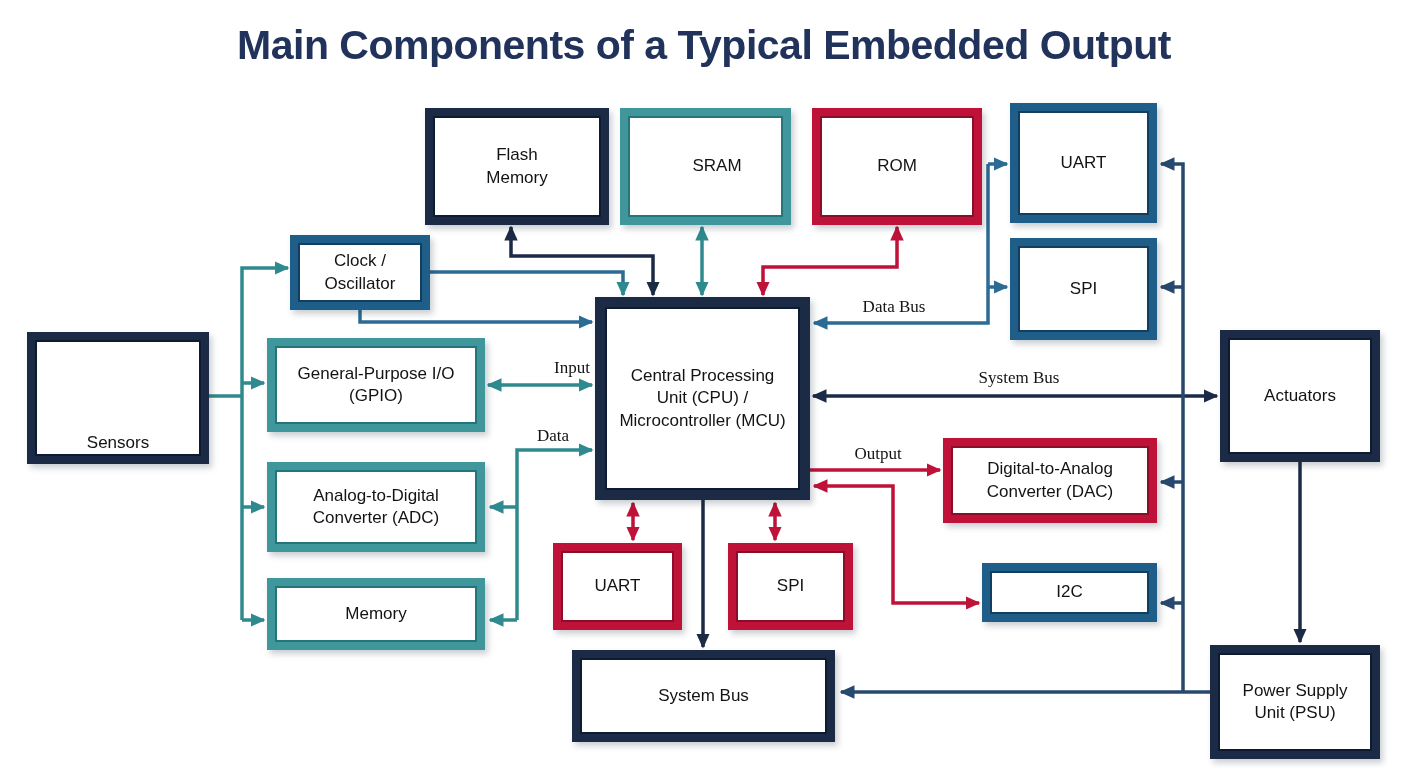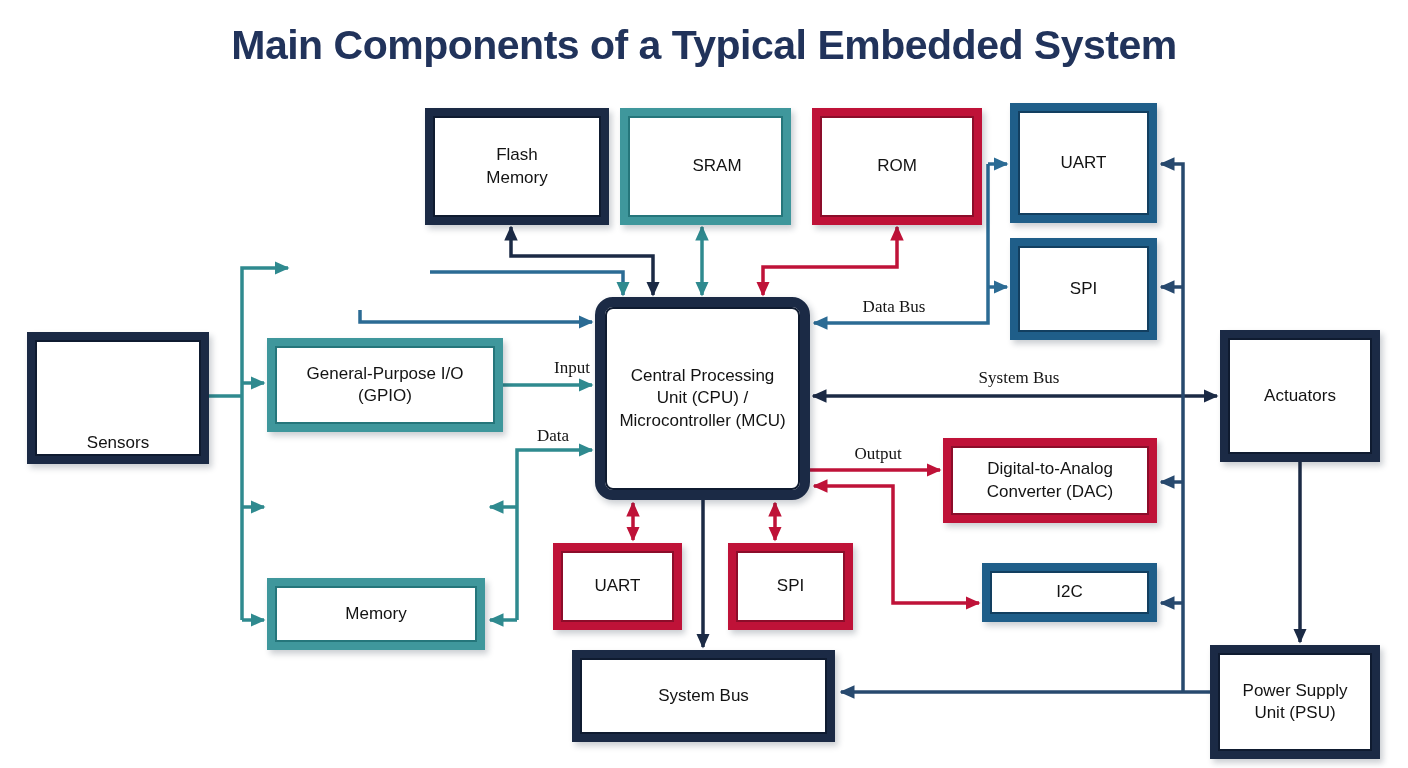--- a/index.html
+++ b/index.html
@@ -39,21 +39,21 @@
   .box.cpu{border-width:10px;}
   .box.flash{padding:2px 42px;}
   .elabel{position:absolute;transform:translateX(-50%);white-space:nowrap;
           font-weight:500;font-size:17px;color:#141414;font-family:Liberation Serif, serif;}
 </style>
 </head>
 <body>
 
 <div class="stage">
 
-  <div class="title">Main Components of a Typical Embedded System</div>
+  <div class="title">Main Components of a Typical Embedded Output</div>
 
   <svg class="wires" viewBox="0 0 1408 768" xmlns="http://www.w3.org/2000/svg">
     <defs>
       <marker id="arrTeal" viewBox="0 0 10 9" refX="9" refY="4.5" markerWidth="15" markerHeight="13.5" markerUnits="userSpaceOnUse" orient="auto-start-reverse">
           <path d="M0,0 L10,4.5 L0,9 Z"></path>
         </marker>
       <marker id="arrSteel" viewBox="0 0 10 9" refX="9" refY="4.5" markerWidth="15" markerHeight="13.5" markerUnits="userSpaceOnUse" orient="auto-start-reverse">
           <path d="M0,0 L10,4.5 L0,9 Z"></path>
         </marker>
       <marker id="arrNavy" viewBox="0 0 10 9" refX="9" refY="4.5" markerWidth="15" markerHeight="13.5" markerUnits="userSpaceOnUse" orient="auto-start-reverse">
@@ -115,30 +115,36 @@
     </div>
   <div class="box b-crimson" style="left:812px;top:108px;width:170px;height:117px;">
       <span>ROM</span>
     </div>
   <div class="box b-steel" style="left:1010px;top:103px;width:147px;height:120px;">
       <span>UART</span>
     </div>
   <div class="box b-steel" style="left:1010px;top:238px;width:147px;height:102px;">
       <span>SPI</span>
     </div>
+  <div class="box b-steel" style="left:290px;top:235px;width:140px;height:75px;">
+      <span>Clock / Oscillator</span>
+    </div>
   <div class="box b-navy" style="left:27px;top:332px;width:182px;height:132px;align-items:flex-end;">
       <span>Sensors</span>
     </div>
-  <div class="box b-teal" style="left:267px;top:338px;width:236px;height:94px;">
+  <div class="box b-teal" style="left:267px;top:338px;width:218px;height:94px;">
       <span>General-Purpose I/O (GPIO)</span>
+    </div>
+  <div class="box b-teal" style="left:267px;top:462px;width:218px;height:90px;">
+      <span>Analog-to-Digital Converter (ADC)</span>
     </div>
   <div class="box b-teal" style="left:267px;top:578px;width:218px;height:72px;">
       <span>Memory</span>
     </div>
-  <div class="box b-navy cpu" style="left:595px;top:297px;width:215px;height:203px;border-radius:18px;">
+  <div class="box b-navy cpu" style="left:595px;top:297px;width:215px;height:203px;">
       <span>Central Processing Unit (CPU) / Microcontroller (MCU)</span>
     </div>
   <div class="box b-crimson" style="left:943px;top:438px;width:214px;height:85px;">
       <span>Digital-to-Analog Converter (DAC)</span>
     </div>
   <div class="box b-crimson" style="left:553px;top:543px;width:129px;height:87px;">
       <span>UART</span>
     </div>
   <div class="box b-crimson" style="left:728px;top:543px;width:125px;height:87px;">
       <span>SPI</span>

